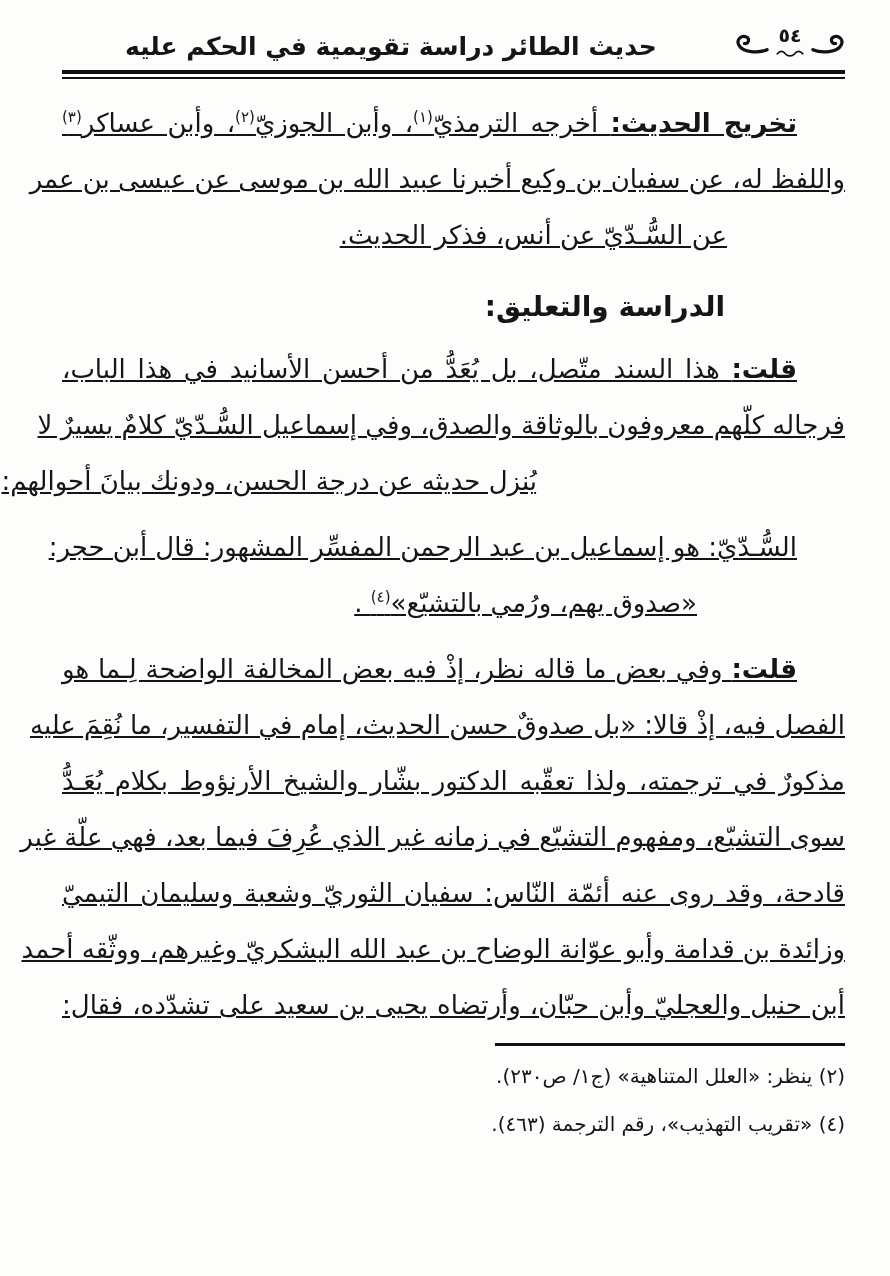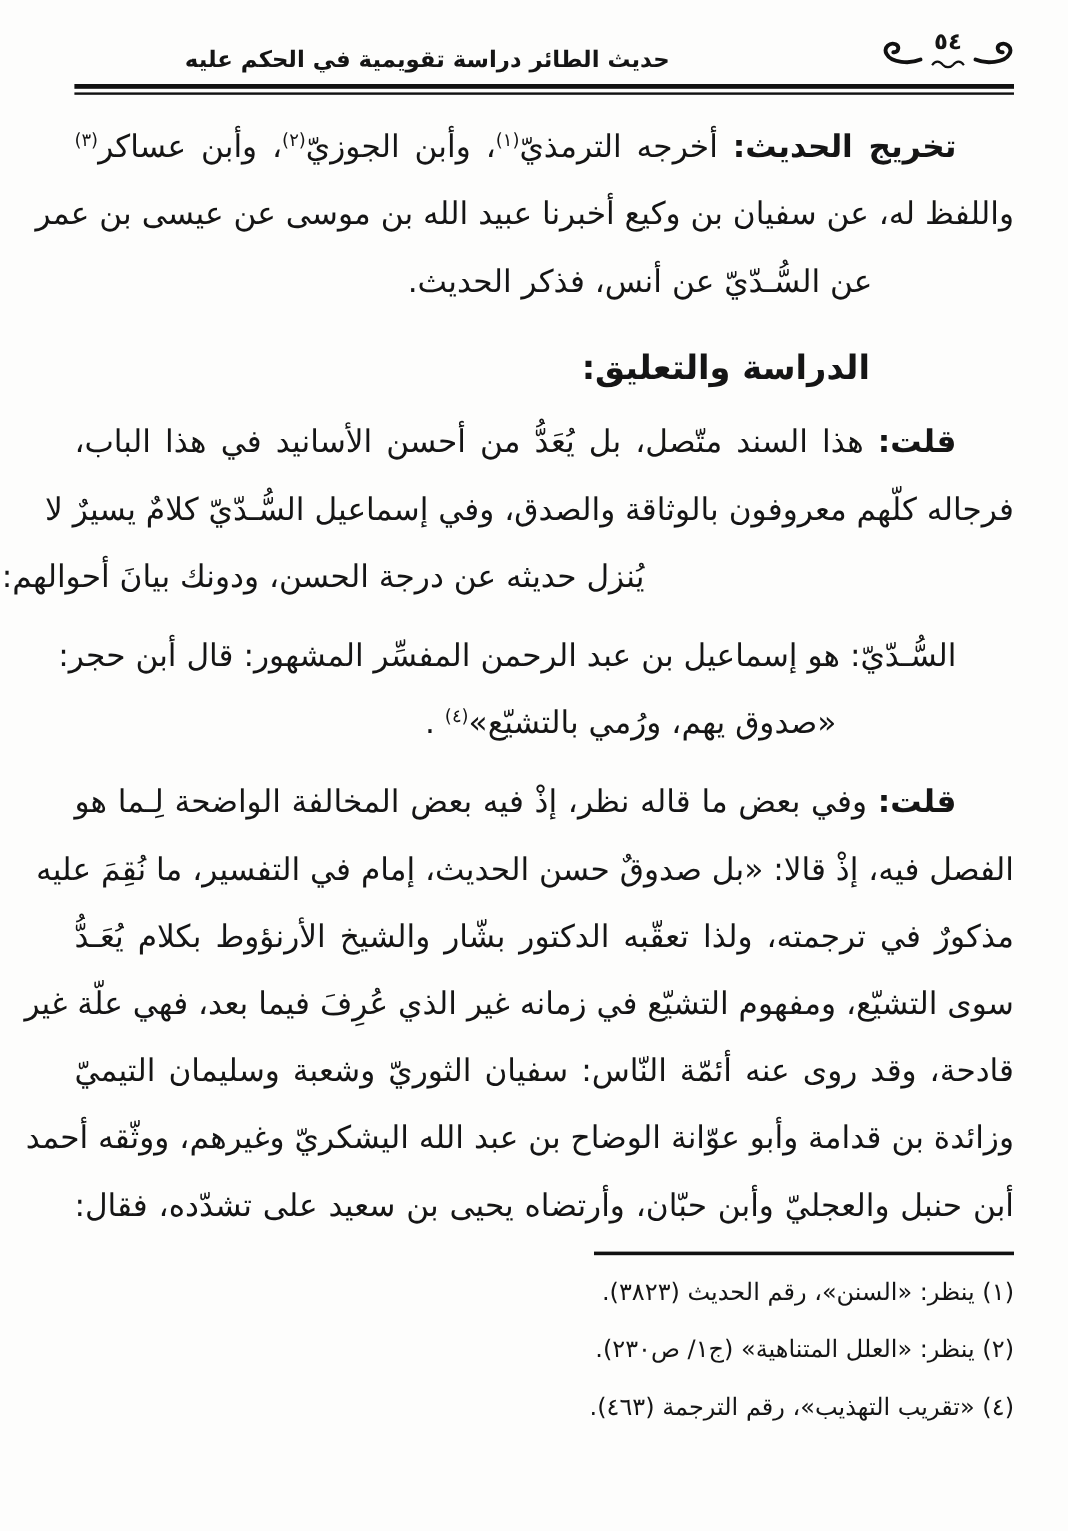--- a/index.html
+++ b/index.html
@@ -25,38 +25,39 @@
     gap: 10px;
   }
   .ornament-block {
     display: flex; align-items: center; gap: 6px;
     direction: ltr;
     margin-left: 6px;
   }
   .page-num-stack { display: flex; flex-direction: column; align-items: center; line-height: 1; }
   .page-num { font-weight: 700; font-size: 19px; letter-spacing: 1px; }
   .title {
-    font-weight: 700; font-size: 19px;
+    font-weight: 700; font-size: 25px;
     margin-right: auto;             
-    margin-left: 92px;
+    margin-left: 63px;
     letter-spacing: 0.5px;
     white-space: nowrap;
   }
   .header-rule { margin-top: 9px; }
   .header-rule .thick { height: 4px; background: #111; }
   .header-rule .thin  { height: 2px; background: #111; margin-top: 3px; }
   
   .body-text { margin-top: 14px; }
   .para { margin: 0; }
   .line {
     font-size: 26px;
     line-height: 56px;
     text-align: justify;
     text-align-last: justify;
     white-space: nowrap;
+    text-decoration: underline;
   }
   .line.first { padding-right: 48px; }
   .line.end   { text-align: right; text-align-last: right; white-space: nowrap; }
   .bold { font-weight: 700; }
   .fnref {
     font-size: 15px;
     vertical-align: super;
     line-height: 0;
     letter-spacing: 0;
   }
@@ -144,18 +145,17 @@
         <div class="line"><span class="">مذكورٌ في ترجمته، ولذا تعقّبه الدكتور بشّار والشيخ الأرنؤوط بكلام يُعَـدُّ</span></div>
         <div class="line"><span class="">سوى التشيّع، ومفهوم التشيّع في زمانه غير الذي عُرِفَ فيما بعد، فهي علّة غير</span></div>
         <div class="line"><span class="">قادحة، وقد روى عنه أئمّة النّاس: سفيان الثوريّ وشعبة وسليمان التيميّ</span></div>
         <div class="line"><span class="">وزائدة بن قدامة وأبو عوّانة الوضاح بن عبد الله اليشكريّ وغيرهم، ووثّقه أحمد</span></div>
         <div class="line"><span class="">أبن حنبل والعجليّ وأبن حبّان، وأرتضاه يحيى بن سعيد على تشدّده، فقال:</span></div>
       </div>
     </div>
 
   <div class="footnote-sep"></div>
   <div class="footnotes">
-      <div class="fn-line">(١) ينظر: «السنن»، رقم الحديث (٣٨٢٣).</div>
       <div class="fn-line">(٢) ينظر: «العلل المتناهية» (ج١/ ص٢٣٠).</div>
       <div class="fn-line">(٤) «تقريب التهذيب»، رقم الترجمة (٤٦٣).</div>
     </div>
 
 </div>
 
 </body></html>

